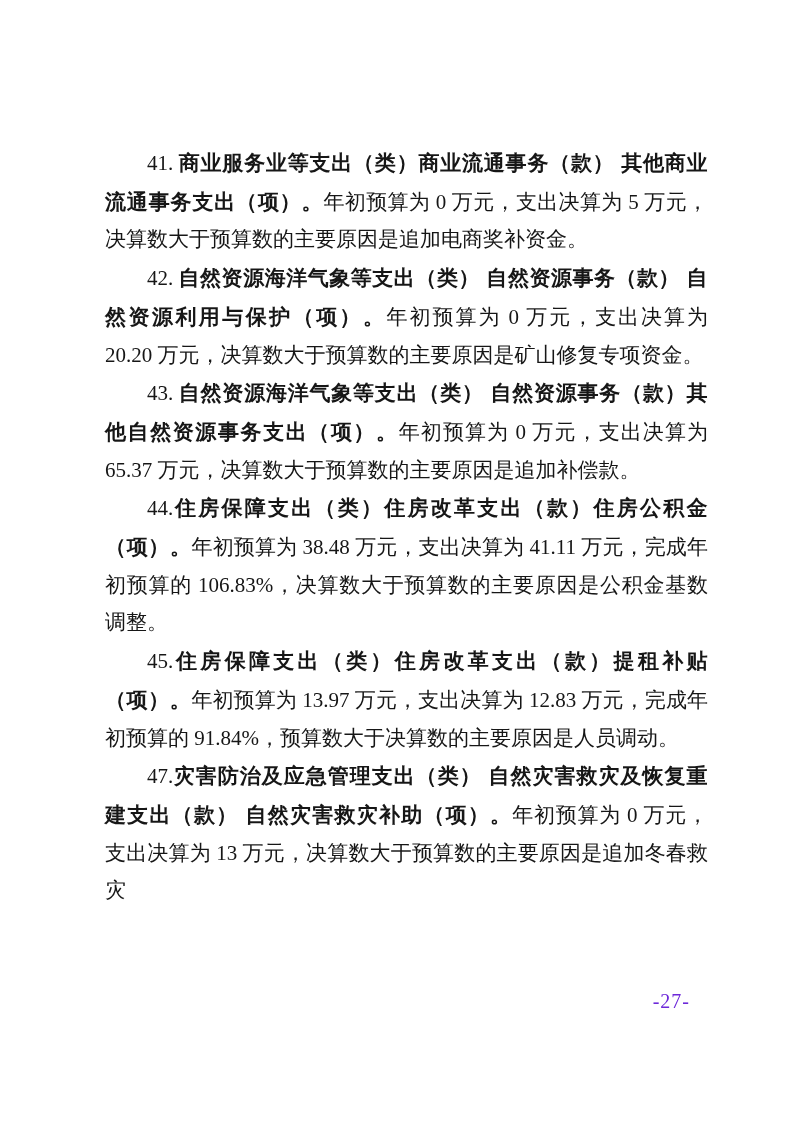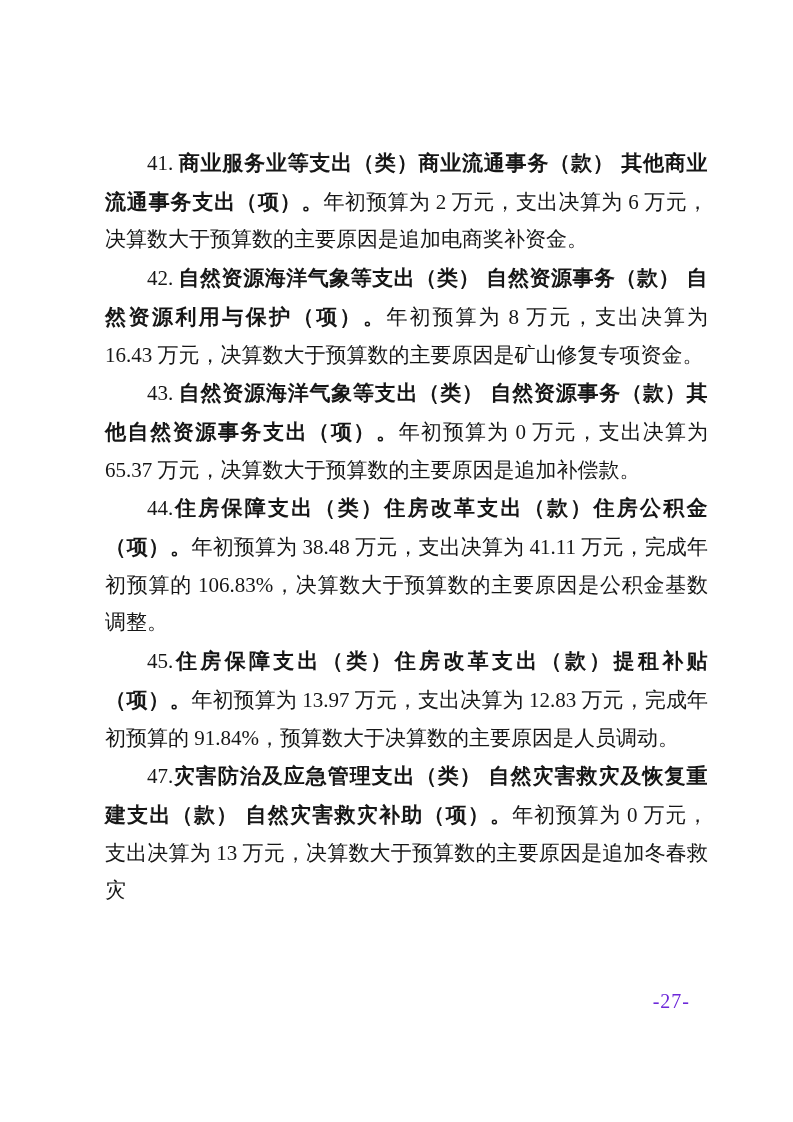--- a/index.html
+++ b/index.html
@@ -58,23 +58,23 @@
   }
 </style>
 </head>
 <body>
 
 <div class="doc-page">
 
   <div class="doc-content">
 
 
-    <p><span class="item-number">41. </span><span class="item-heading">商业服务业等支出（类）商业流通事务（款） 其他商业流通事务支出（项）。</span><span class="item-body">年初预算为 2 万元，支出决算为 6 万元，决算数大于预算数的主要原因是追加电商奖补资金。</span></p>
+    <p><span class="item-number">41. </span><span class="item-heading">商业服务业等支出（类）商业流通事务（款） 其他商业流通事务支出（项）。</span><span class="item-body">年初预算为 0 万元，支出决算为 5 万元，决算数大于预算数的主要原因是追加电商奖补资金。</span></p>
 
-    <p><span class="item-number">42. </span><span class="item-heading">自然资源海洋气象等支出（类） 自然资源事务（款） 自然资源利用与保护（项）。</span><span class="item-body">年初预算为 8 万元，支出决算为 16.43 万元，决算数大于预算数的主要原因是矿山修复专项资金。</span></p>
+    <p><span class="item-number">42. </span><span class="item-heading">自然资源海洋气象等支出（类） 自然资源事务（款） 自然资源利用与保护（项）。</span><span class="item-body">年初预算为 0 万元，支出决算为 20.20 万元，决算数大于预算数的主要原因是矿山修复专项资金。</span></p>
 
     <p><span class="item-number">43. </span><span class="item-heading">自然资源海洋气象等支出（类） 自然资源事务（款）其他自然资源事务支出（项）。</span><span class="item-body">年初预算为 0 万元，支出决算为 65.37 万元，决算数大于预算数的主要原因是追加补偿款。</span></p>
 
     <p><span class="item-number">44.</span><span class="item-heading">住房保障支出（类）住房改革支出（款）住房公积金（项）。</span><span class="item-body">年初预算为 38.48 万元，支出决算为 41.11 万元，完成年初预算的 106.83%，决算数大于预算数的主要原因是公积金基数调整。</span></p>
 
     <p><span class="item-number">45.</span><span class="item-heading">住房保障支出（类）住房改革支出（款）提租补贴（项）。</span><span class="item-body">年初预算为 13.97 万元，支出决算为 12.83 万元，完成年初预算的 91.84%，预算数大于决算数的主要原因是人员调动。</span></p>
 
 
     <p><span class="item-number">47.</span><span class="item-heading">灾害防治及应急管理支出（类） 自然灾害救灾及恢复重建支出（款） 自然灾害救灾补助（项）。</span><span class="item-body">年初预算为 0 万元，支出决算为 13 万元，决算数大于预算数的主要原因是追加冬春救灾</span></p>
 

